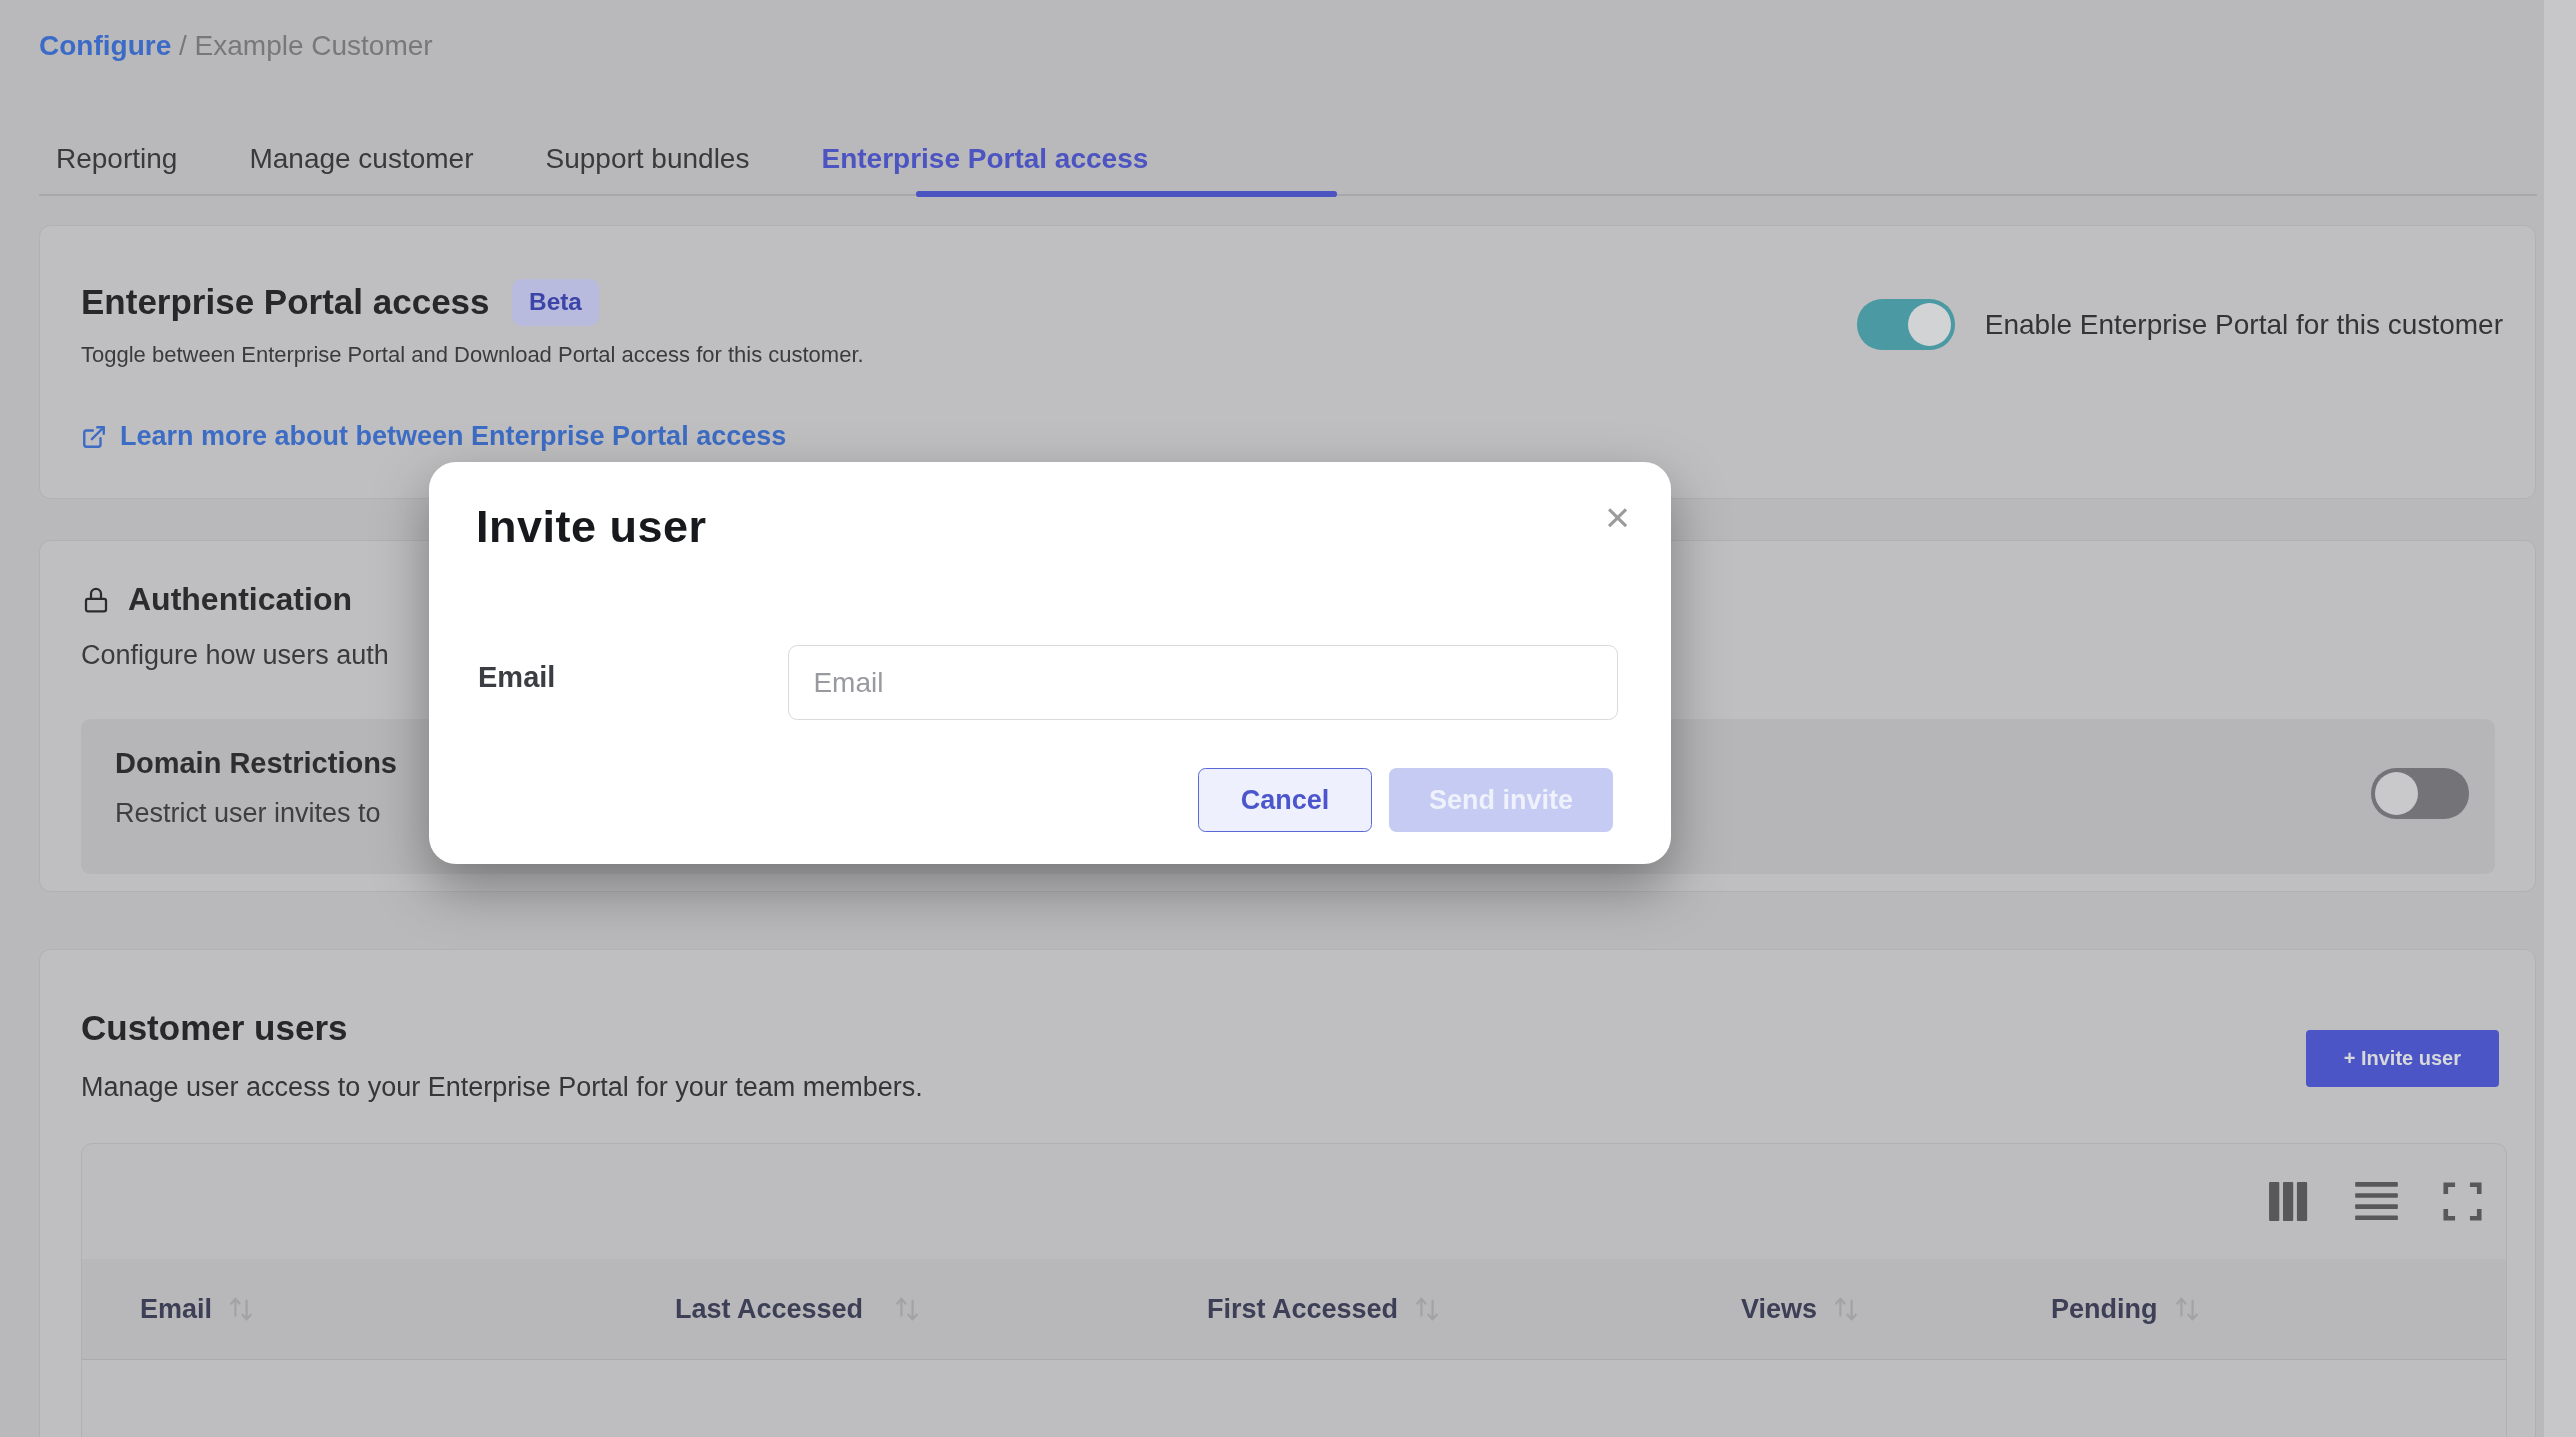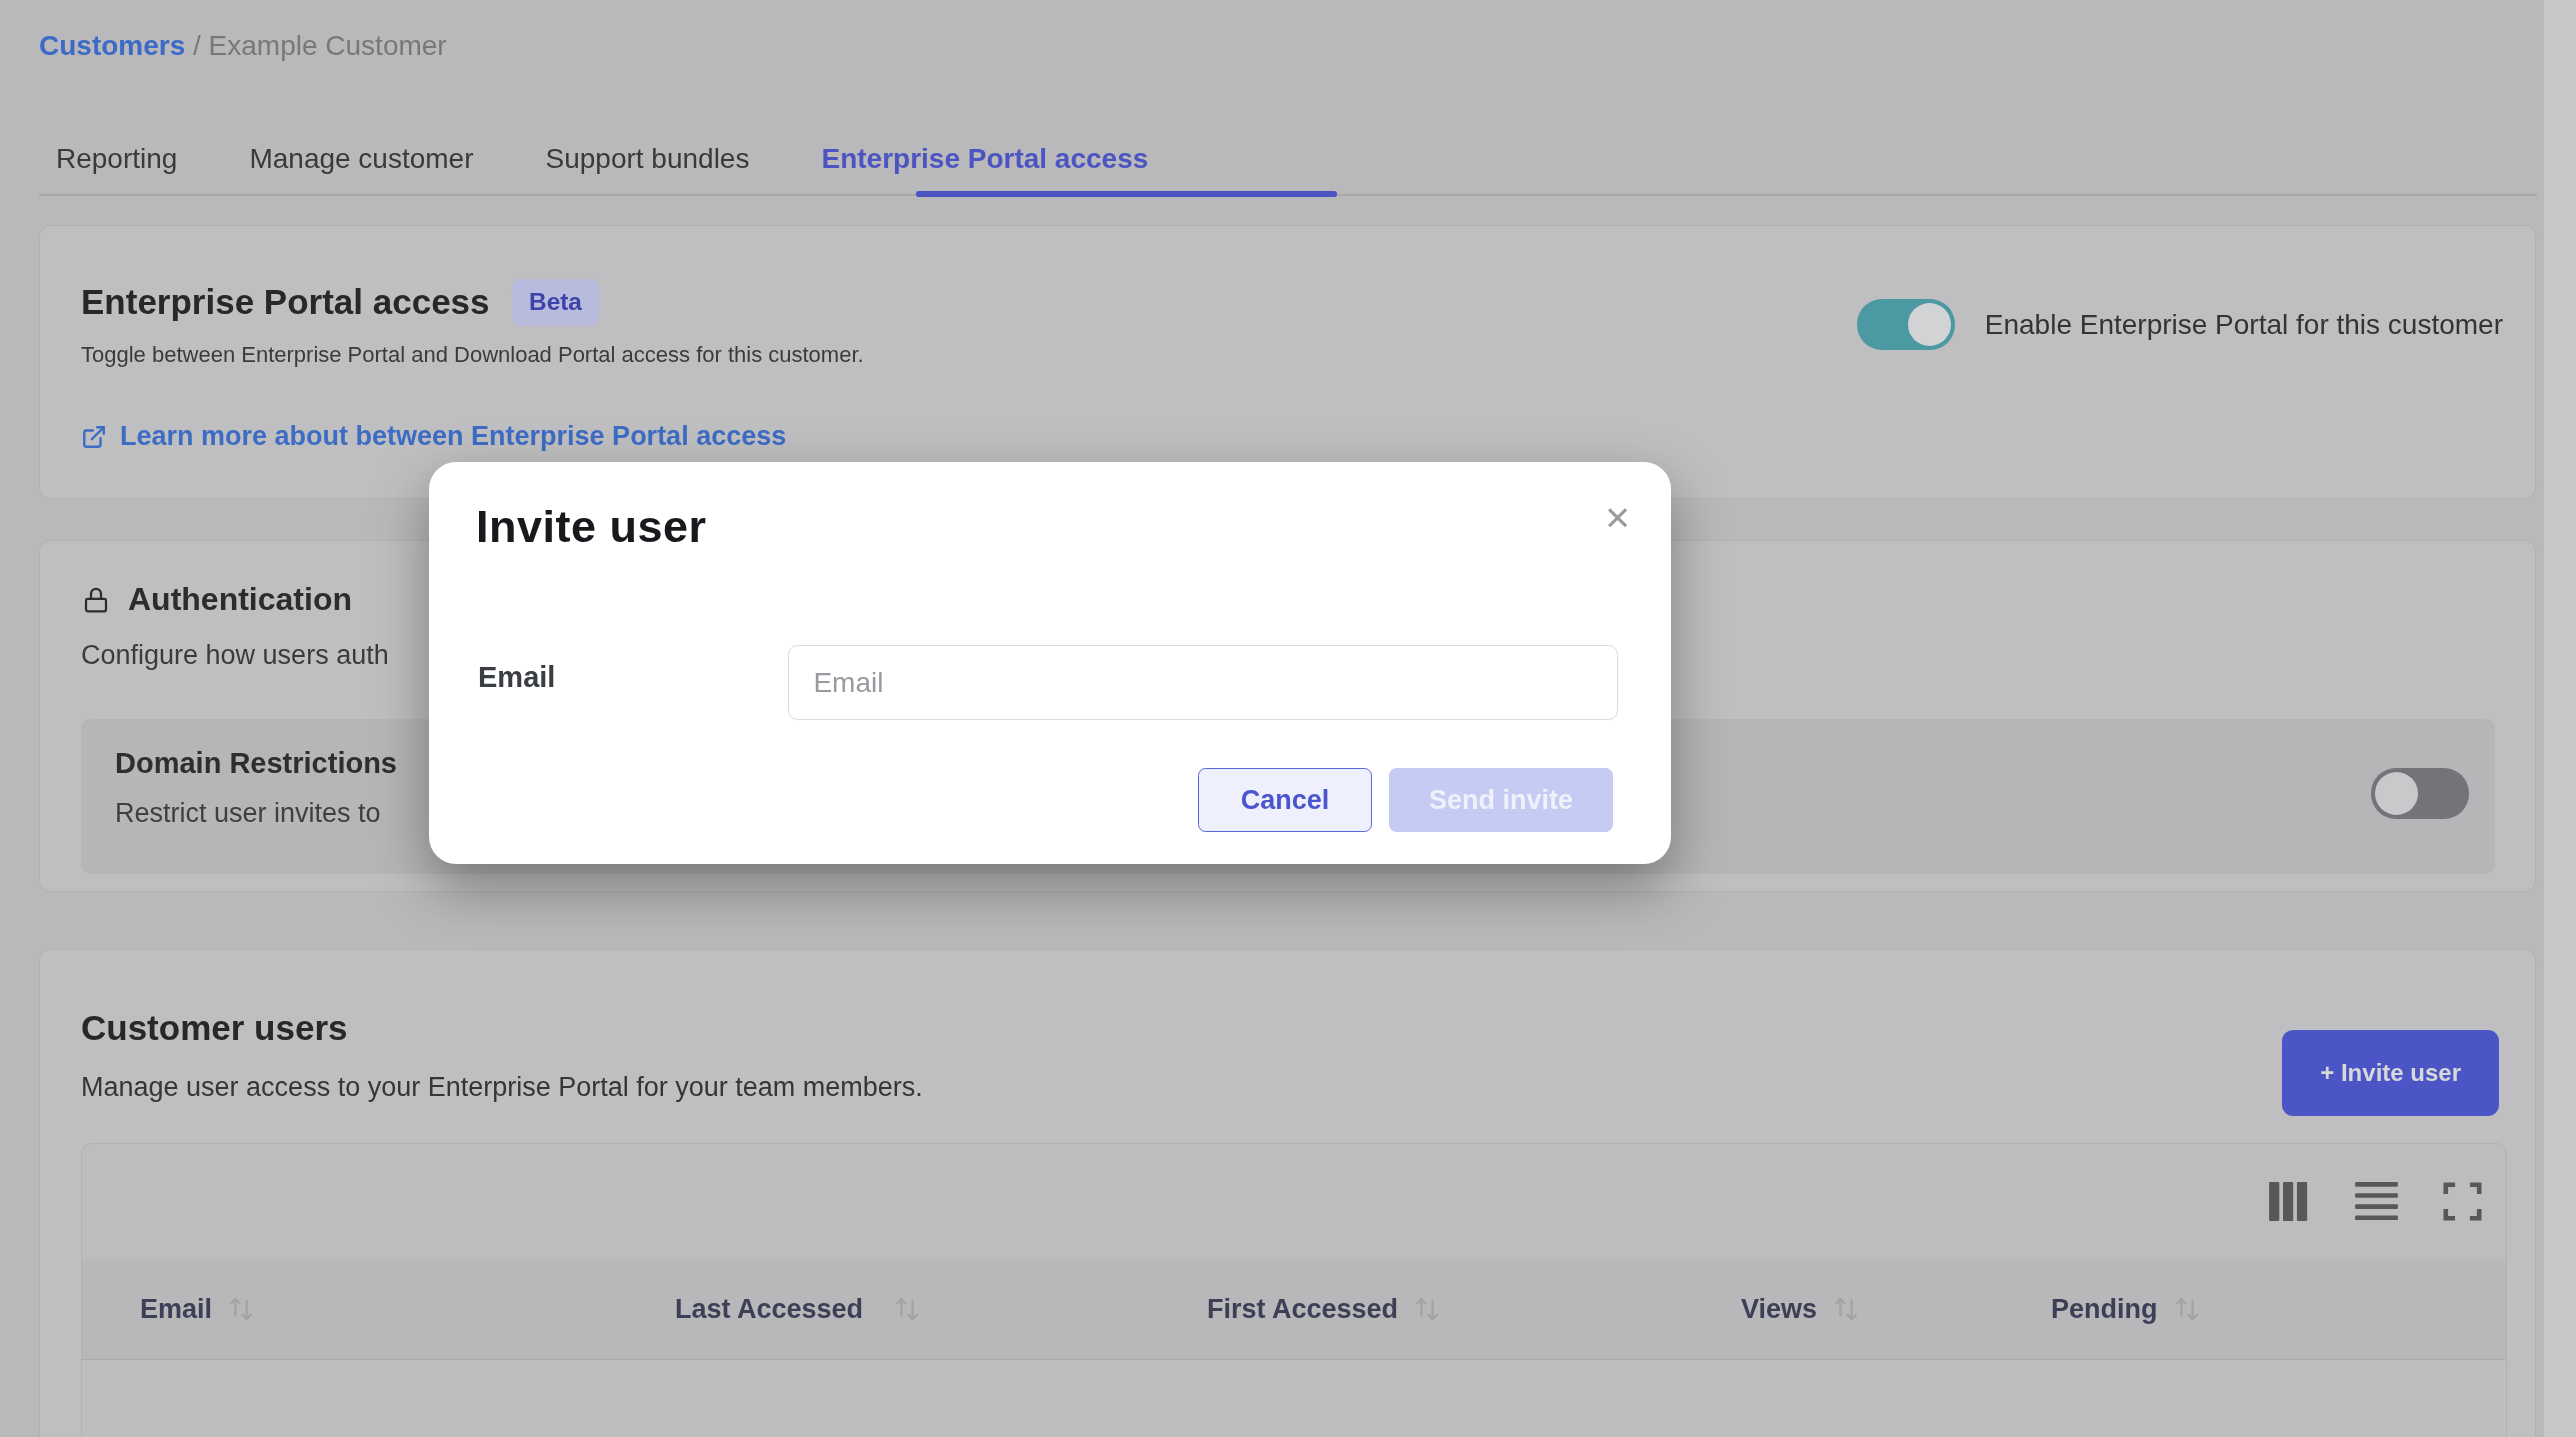--- a/index.html
+++ b/index.html
@@ -48,21 +48,21 @@
   .auth-title { font-size:32px; font-weight:700; color:#2c2c2e; }
   .auth-desc { position:absolute; left:41px; top:99px; font-size:27px; color:#3b3b3d; }
 
   .subcard { position:absolute; left:41px; top:178px; width:2414px; height:155px; background:#b6b6b8; border-radius:9.4px; }
   .sub-title { position:absolute; left:34px; top:28px; font-size:29px; font-weight:700; color:#2e2e30; }
   .sub-desc { position:absolute; left:34px; top:79px; font-size:27px; color:#3f3f41; }
   .subcard .toggle { position:absolute; right:26px; top:49px; }
 
   .cu-title { position:absolute; left:41px; top:58px; font-size:35px; font-weight:700; color:#28282a; }
   .cu-desc { position:absolute; left:41px; top:122px; font-size:27px; color:#363638; }
-  .btn-invite { position:absolute; right:36px; top:80px; background:#4c55c5; color:#d7d8da; font-size:24px; font-weight:700; padding:29px 38px; border:none; border-radius:11px; cursor:pointer; }
+  .btn-invite { position:absolute; right:36px; top:80px; background:#4c55c5; color:#d7d8da; font-size:20px; font-weight:700; padding:17px 38px; border:none; border-radius:4px; cursor:pointer; }
 
   .table-card { position:absolute; left:41px; top:193px; width:2426px; height:331px; background:#bdbdbf; border:0.9px solid #b1b1b3; border-radius:11.3px; overflow:hidden; }
   .table-toolbar { position:absolute; right:24.4px; top:38px; display:flex; align-items:center; gap:45px; }
   .tool-icon { cursor:pointer; display:block; }
   .thead { position:absolute; left:0; right:0; top:115px; height:101px; background:#b8b8ba; border-bottom:1.9px solid #ababad; }
   .th { position:absolute; top:0; height:101px; display:flex; align-items:center; gap:15px; font-size:27px; font-weight:700; color:#3c3f55; cursor:pointer; }
   .tbody { position:absolute; left:0; right:0; top:217px; bottom:0; background:#bebec0; }
 
   .scrollbar { position:absolute; right:0; top:0; width:32px; height:1437px; background:#c7c7c9; }
 
@@ -77,21 +77,21 @@
   .modal-input::placeholder { color:#989aa0; }
   .btn-cancel { position:absolute; left:769px; top:306px; width:174px; height:64px; background:#eef0fe; border:1.9px solid #5a67d8; border-radius:7.5px; color:#4c56cc; font-size:27px; font-weight:700; cursor:pointer; font-family:"Liberation Sans", sans-serif; }
   .btn-send { position:absolute; left:960px; top:306px; width:224px; height:64px; background:#c6cbf3; border:none; border-radius:7.5px; color:#eff1fb; font-size:27px; font-weight:700; cursor:not-allowed; font-family:"Liberation Sans", sans-serif; }
 </style>
 </head>
 <body>
 
 <div id="screen">
 
   <div class="breadcrumb">
-    <span class="bc-link">Customers</span>
+    <span class="bc-link">Configure</span>
     <span class="bc-sep"> / </span>
     <span class="bc-cur">Example Customer</span>
   </div>
 
   <div class="tabs">
     <div class="tab">Reporting</div>
     <div class="tab">Manage customer</div>
     <div class="tab">Support bundles</div>
     <div class="tab active">Enterprise Portal access</div>
   </div>

